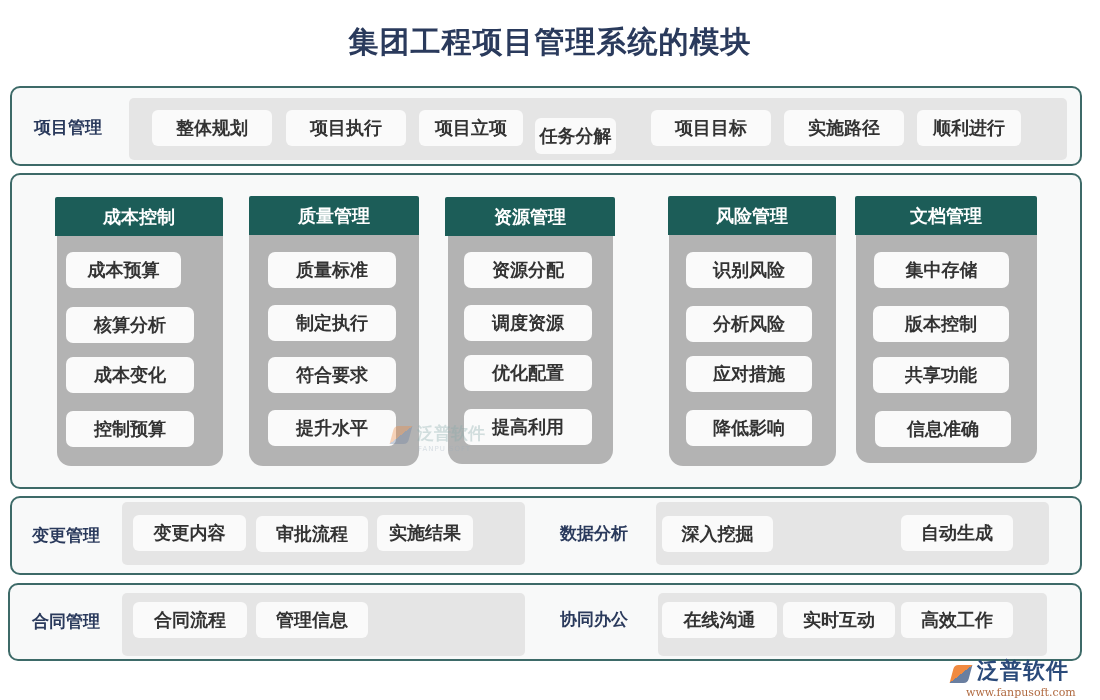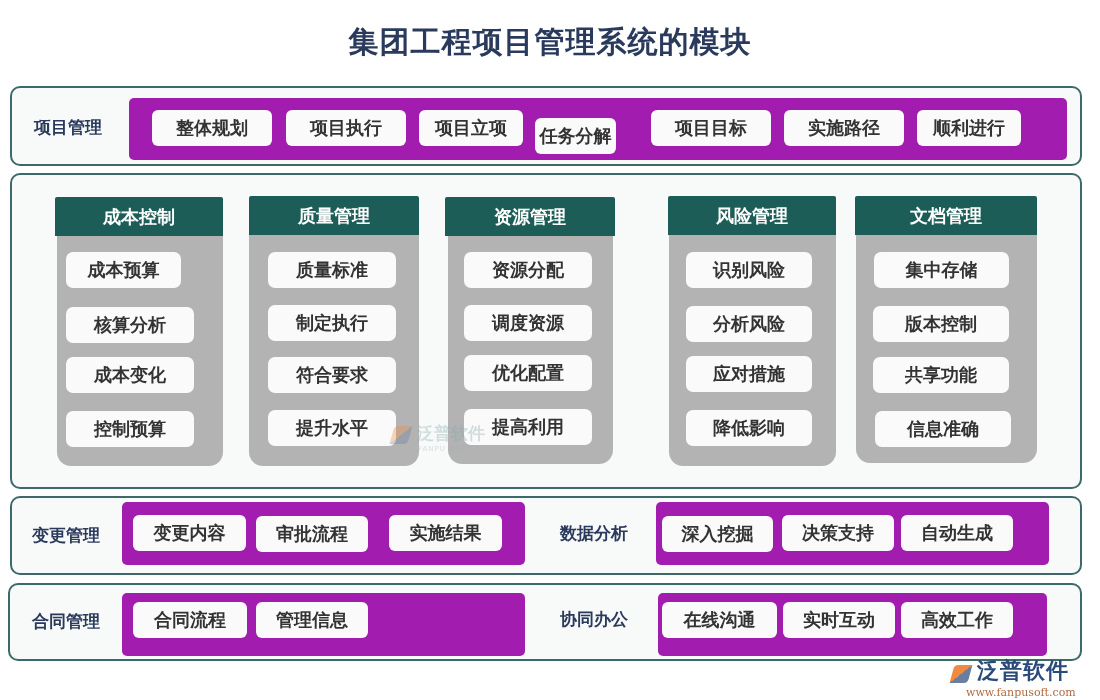--- a/index.html
+++ b/index.html
@@ -1,20 +1,20 @@
 <!DOCTYPE html>
 <html><head>
 <meta charset="utf-8">
 <style>
   html,body{margin:0;padding:0;background:#ffffff;}
   body{width:1100px;height:700px;position:relative;overflow:hidden;font-family:"DejaVu Serif","Liberation Serif",serif;color:#222;}
   .title{position:absolute;left:0;top:22px;width:1100px;text-align:center;font-size:30px;font-weight:bold;color:#2a3a5c;letter-spacing:1px;}
   .panel{position:absolute;border:2px solid #3d6a68;border-radius:10px;background:#f8f9f9;box-sizing:border-box;}
   .row-label{position:absolute;font-size:17px;font-weight:bold;color:#2a3a5c;}
-  .tray{position:absolute;background:#a21caf;border-radius:5px;}
+  .tray{position:absolute;background:#e5e5e5;border-radius:5px;}
   .chip{position:absolute;background:#fafafa;border-radius:6px;font-size:18px;font-weight:bold;color:#333;display:flex;align-items:center;justify-content:center;height:36px;}
   .col{position:absolute;}
   .col-head{position:absolute;left:0;top:0;height:39px;background:#1c5d58;color:#fff;font-size:18px;font-weight:bold;display:flex;align-items:center;justify-content:center;border-radius:2px 2px 0 0;}
   .col-body{position:absolute;background:#b3b3b3;border-radius:0 0 14px 14px;}
   .col-chip{position:absolute;background:#fafafa;border-radius:7px;font-size:18px;font-weight:bold;color:#333;display:flex;align-items:center;justify-content:center;height:36px;}
   .wm{position:absolute;font-family:"DejaVu Sans","Liberation Sans",sans-serif;}
   .wm-center{left:392px;top:422px;opacity:0.35;}
   .wm-center .cn{font-size:17px;color:#8aa;font-weight:bold;}
   .wm-center .en{font-size:7px;color:#9ab;letter-spacing:1px;}
   .logo{position:absolute;left:952px;top:656px;}
@@ -86,26 +86,25 @@
     <div class="col-chip" style="left:18px;top:161px;width:136px;">共享功能</div>
     <div class="col-chip" style="left:20px;top:215px;width:136px;">信息准确</div>
   </div>
 </div>
 
 <div class="panel" style="left:10px;top:496px;width:1072px;height:79px;padding-left:28px;">
   <div class="row-label" style="left:20px;top:26px;">变更管理</div>
   <div class="tray" style="left:110px;top:4px;width:403px;height:63px;">
     <div class="chip" style="left:11px;top:13px;width:113px;">变更内容</div>
     <div class="chip" style="left:134px;top:14px;width:112px;">审批流程</div>
-    <div class="chip" style="left:255px;top:13px;width:113px;margin-left:12px;">实施结果</div>
+    <div class="chip" style="left:255px;top:13px;width:96px;">实施结果</div>
   </div>
   <div class="row-label" style="left:548px;top:24px;">数据分析</div>
   <div class="tray" style="left:644px;top:4px;width:393px;height:63px;">
     <div class="chip" style="left:6px;top:14px;width:111px;">深入挖掘</div>
-    <div class="chip" style="left:126px;top:13px;width:112px;">决策支持</div>
     <div class="chip" style="left:245px;top:13px;width:112px;">自动生成</div>
   </div>
 </div>
 
 <div class="panel" style="left:8px;top:583px;width:1074px;height:78px;">
   <div class="row-label" style="left:22px;top:25px;">合同管理</div>
   <div class="tray" style="left:112px;top:8px;width:403px;height:63px;">
     <div class="chip" style="left:11px;top:9px;width:114px;">合同流程</div>
     <div class="chip" style="left:134px;top:9px;width:112px;">管理信息</div>
   </div>

